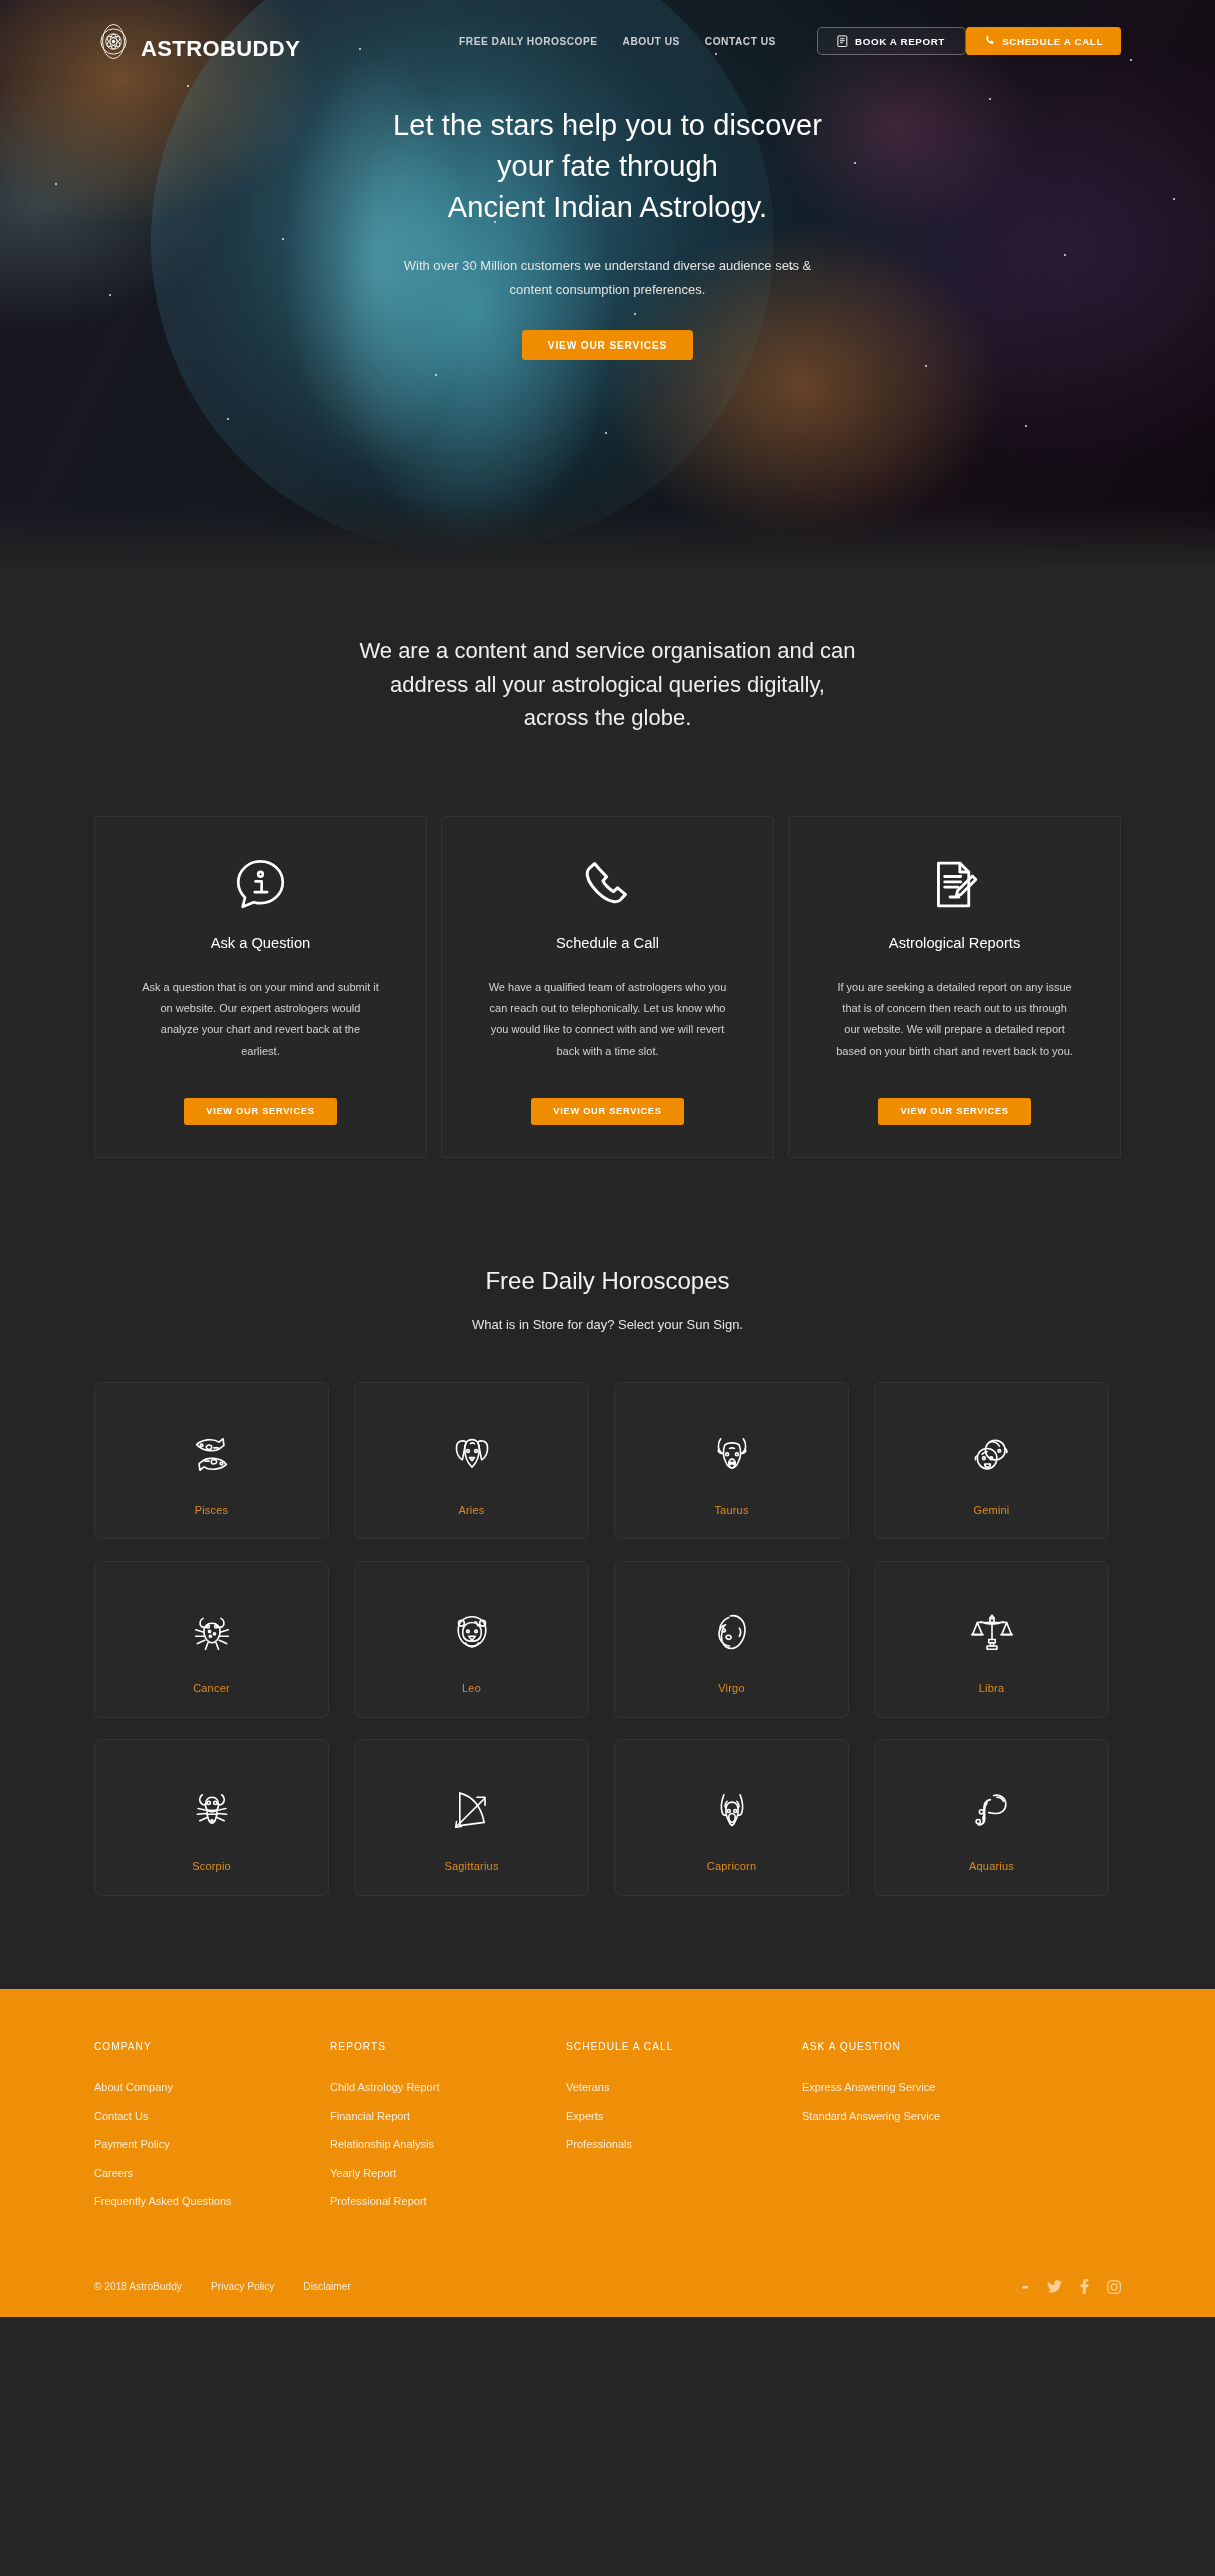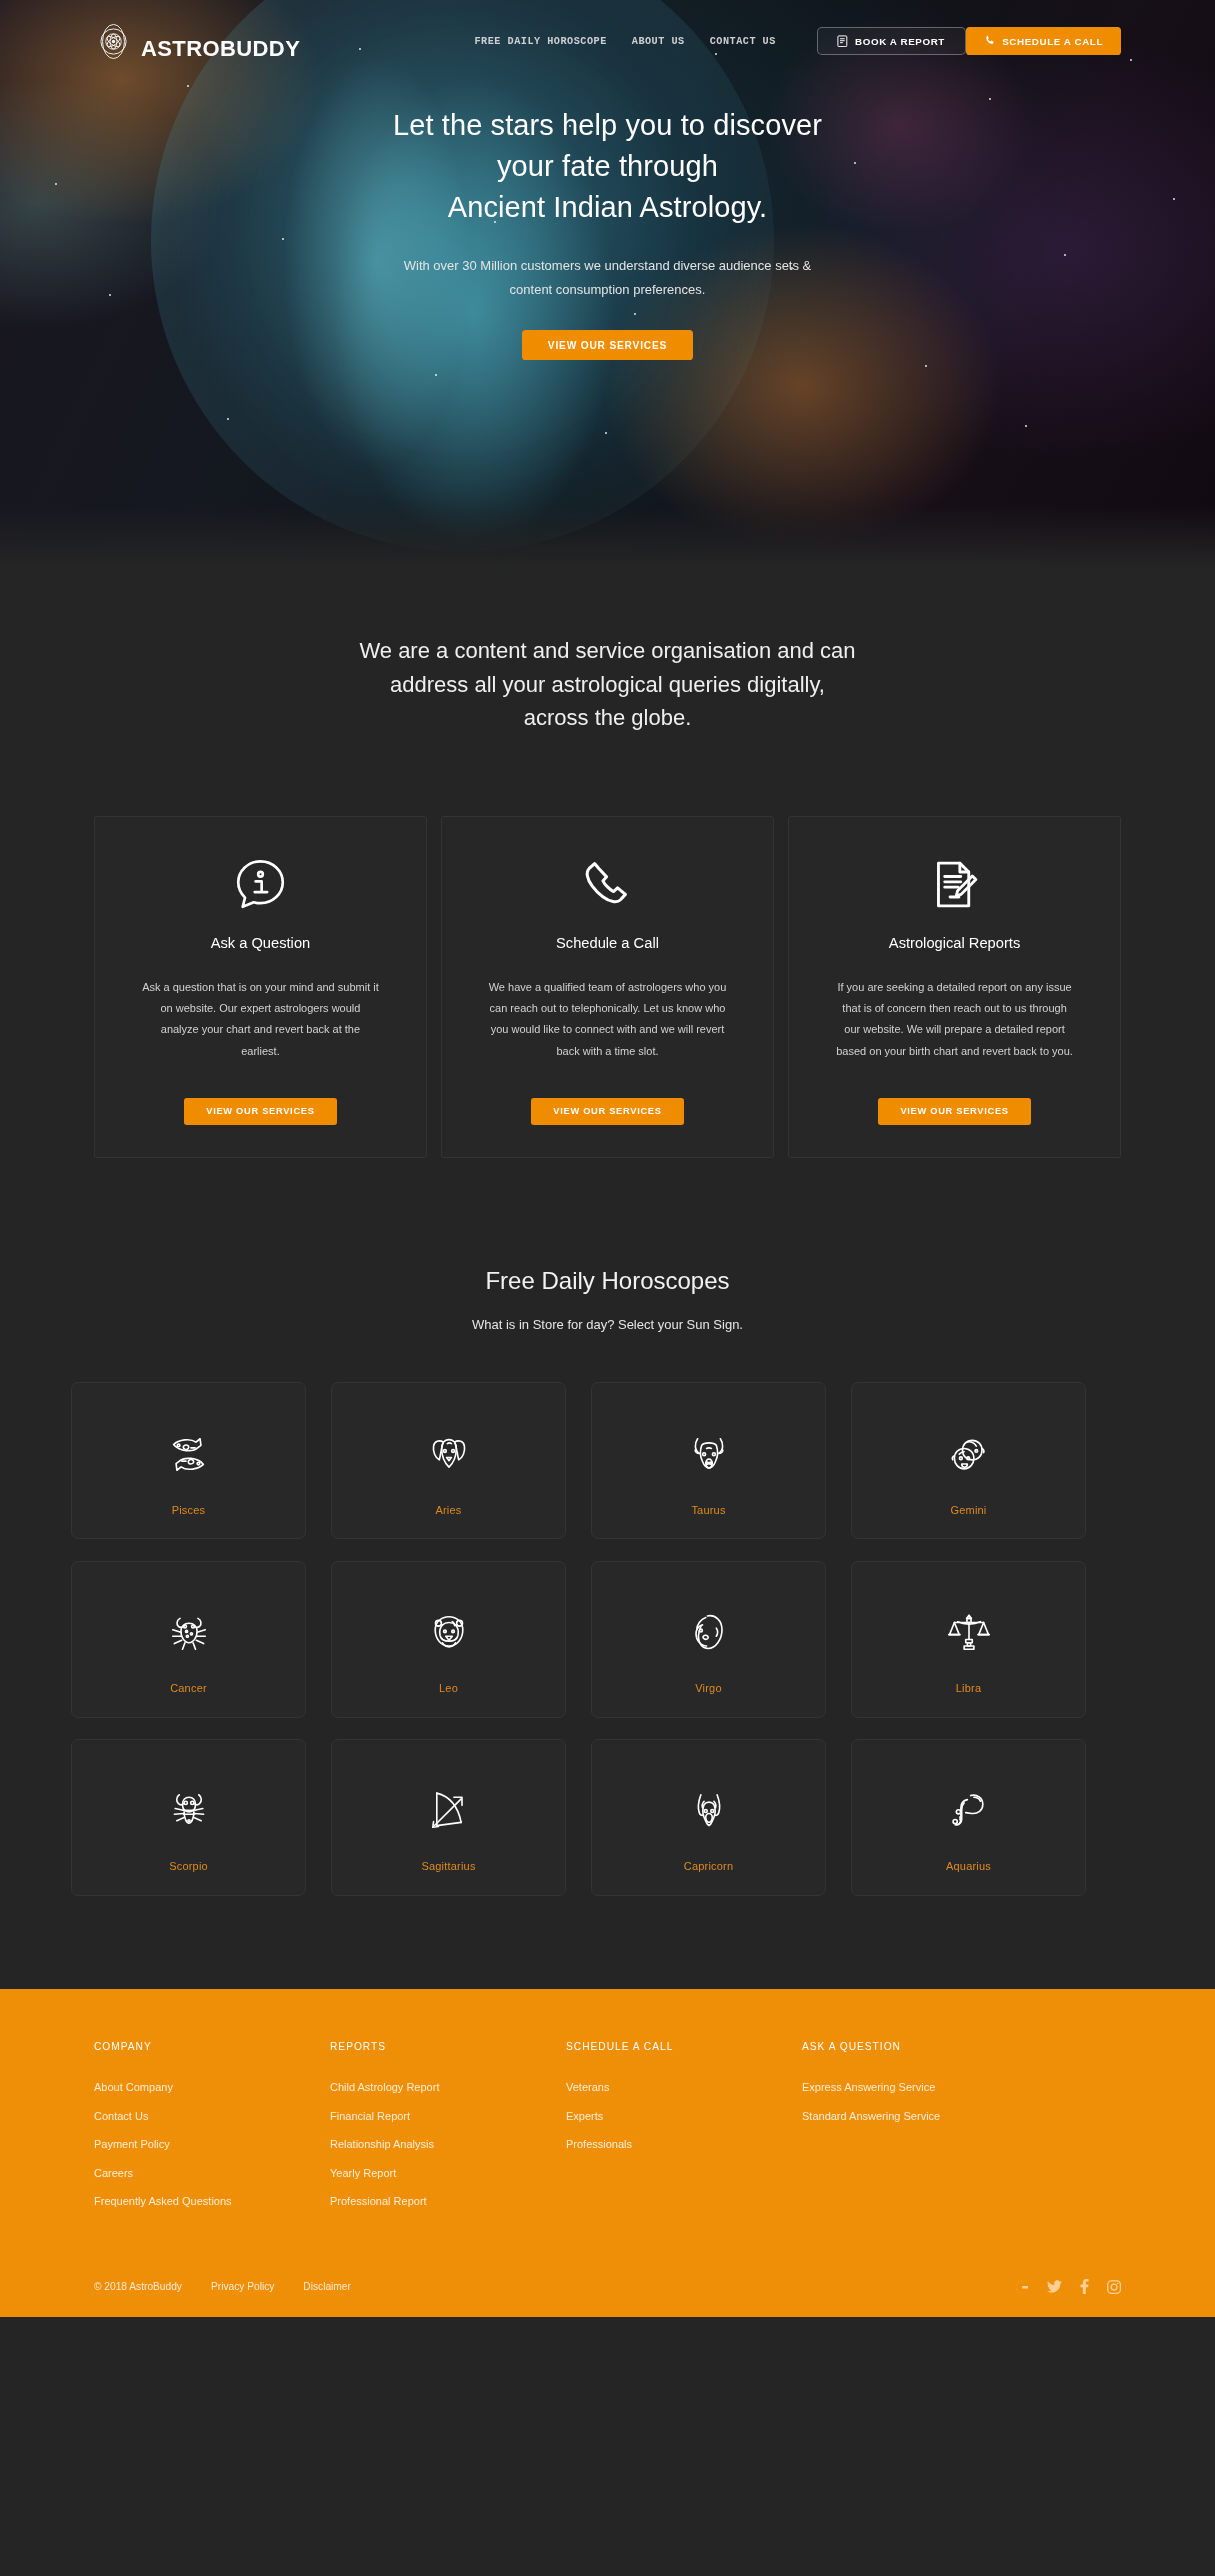--- a/index.html
+++ b/index.html
@@ -61,21 +61,21 @@
     padding:0 0 0 94px;
   }
   .brand { display:flex; align-items:center; gap:8px; text-decoration:none; }
   .brand-mark { width:39px; height:39px; flex:0 0 39px; }
   .brand-name {
     font-size:22px; font-weight:700; letter-spacing:0.4px;
     color:#fff; font-family:"Liberation Sans", sans-serif;margin-top:16px;
   }
   .nav {
     margin-left:auto;
-    display:flex; align-items:flex-end; gap:0;font-family:Liberation Mono, monospace;
+    display:flex; align-items:flex-end; gap:0;
   }
   .nav-link {
     color:#cfcfd2; text-decoration:none;
     font-size:10.2px; font-weight:700; letter-spacing:0.5px;
     padding:0 12.5px; white-space:nowrap;
   }
   .btn {
     display:inline-flex; align-items:center; justify-content:center; gap:7.1px;
     border:none; cursor:pointer; white-space:nowrap;
     font-family:"Liberation Sans", sans-serif;
@@ -164,21 +164,21 @@
   .horo { padding:89px 0 0; background:#252525; }
   .horo-title {
     text-align:center; font-size:24px; font-weight:400; color:#f2f2f2;
   }
   .horo-sub {
     text-align:center; margin-top:22px;
     font-size:13px; color:#e6e6e6; font-weight:400;
   }
   .zodiac-grid {
     margin-top:50px;
-    padding-left:71px;
+    padding-left:94px;
     display:grid;
     grid-template-columns:repeat(4, 235px);
     column-gap:25px;
     row-gap:21.4px;
   }
   .zodiac-card {
     height:157px;
     background:#282828;
     border:0.9px solid #343434;
     border-radius:7.1px;

